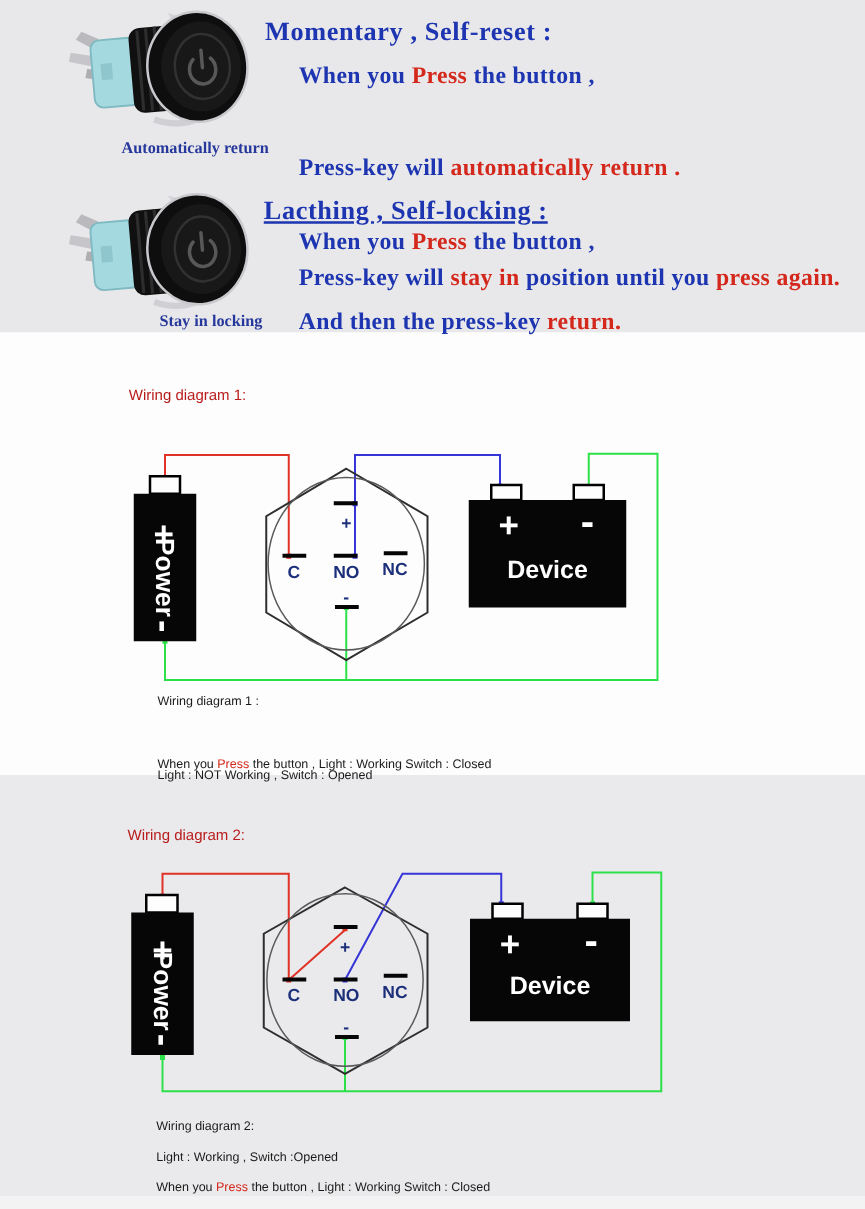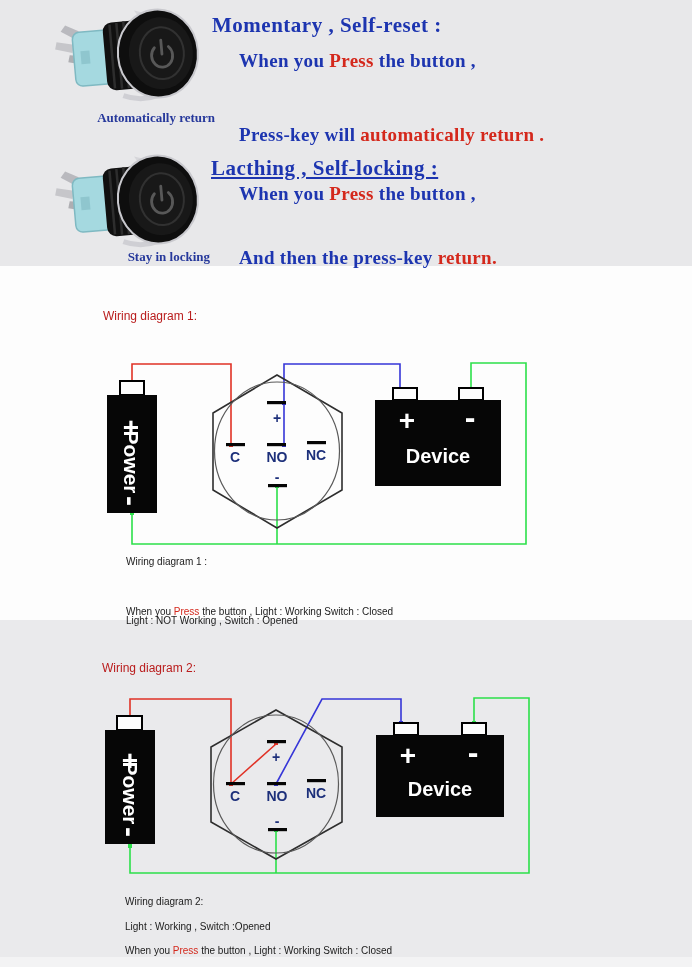--- a/index.html
+++ b/index.html
@@ -106,20 +106,21 @@
       <g stroke="#585858" stroke-width="2.8" fill="none" stroke-linecap="round">
         <path d="M105,44 A 10.5,11.5 0 1 0 119,44"></path>
         <path d="M112,37 L112,51"></path>
       </g>
     </g>
   </svg>
   <div class="abs serif h-caption" style="left:50px;top:249px;width:160px;">Stay in locking</div>
 
   <div class="abs serif h-title seg-blue" style="left:211px;top:156px;text-decoration:underline;">Lacthing , Self-locking :</div>
   <div class="abs serif h-line" style="left:239px;top:183px;"><span class="seg-blue">When you </span><span class="seg-red">Press</span><span class="seg-blue"> the button ,</span></div>
+  <div class="abs serif h-line" style="left:239px;top:212px;"><span class="seg-blue">Press-key will </span><span class="seg-red">stay in</span><span class="seg-blue"> position until you </span><span class="seg-red">press again.</span></div>
   <div class="abs serif h-line" style="left:239px;top:247px;"><span class="seg-blue">And then the press-key </span><span class="seg-red">return.</span></div>
 
   <div class="abs d-title" style="left:103px;top:309px;">Wiring diagram 1:</div>
 
   <svg class="abs" style="left:0;top:352px;" width="692" height="206" viewBox="0 352 692 206">
 
     <path class="wire" stroke="#2ce04a" d="M471,390 V363 H526 V544 H132 V513 M277,544 V486"></path>
     <path class="wire" stroke="#e03226" d="M132,382 V364 H231 V445"></path>
     <path class="wire" stroke="#3636d8" d="M284,445 V364 H400 V389"></path>
     <g fill="#e03226">

